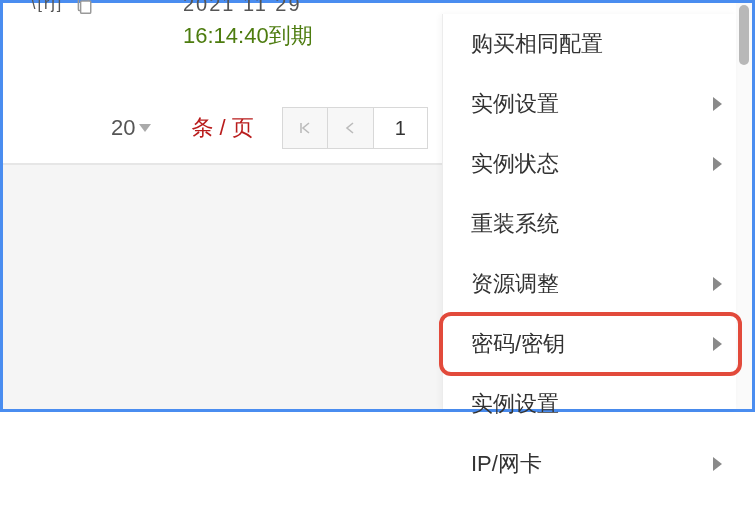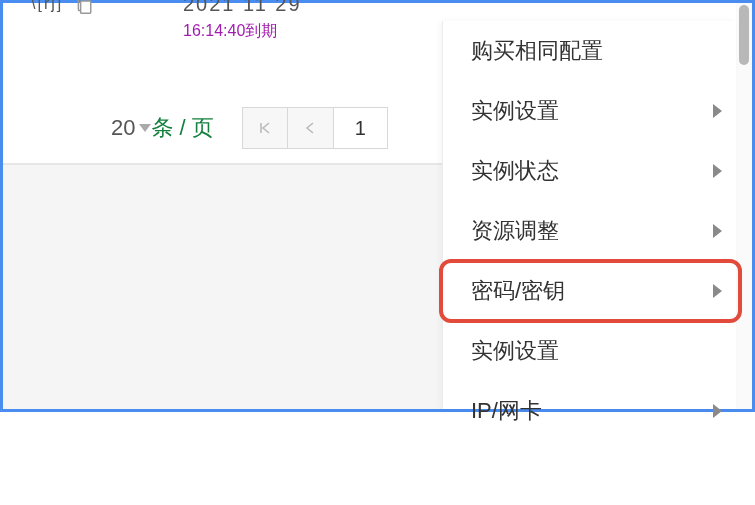--- a/index.html
+++ b/index.html
@@ -4,33 +4,33 @@
   <style>
     * { box-sizing: border-box; margin: 0; padding: 0; }
     html, body { width: 755px; height: 505px; font-family: -apple-system, "PingFang SC", "Microsoft YaHei", sans-serif; overflow: hidden; background: #fff; }
     .frame { position: relative; width: 755px; height: 412px; border: 3px solid #4a8df0; background: #fff; }
     .scrollbar-right { position: absolute; right: 0; top: 0; width: 16px; height: 100%; background: #fafafa; }
     .scrollbar-right .thumb { position: absolute; left: 3px; top: 2px; width: 10px; height: 60px; background: #b8b8b8; border-radius: 5px; }
     .row { position: absolute; left: 0; top: 0; right: 16px; height: 64px; display: flex; align-items: flex-start; padding-top: 0; }
     .row .partial-text { position: absolute; left: 28px; top: -8px; font-size: 16px; color: #555; letter-spacing: 2px; }
     .row .doc-icon { position: absolute; left: 72px; top: -6px; width: 18px; height: 18px; }
     .row .date1 { position: absolute; left: 180px; top: -10px; font-size: 20px; color: #555; letter-spacing: 2px; }
-    .row .date2 { position: absolute; left: 180px; top: 18px; font-size: 16px; color: #a21caf; }
+    .row .date2 { position: absolute; left: 180px; top: 18px; font-size: 22px; color: #4d7c0f; }
     .pager { position: absolute; left: 0; top: 96px; right: 16px; height: 58px; display: flex; align-items: center; background: #fff; }
     .pager .spacer { width: 108px; }
     .pager .pagesize { display: flex; align-items: center; gap: 0; font-size: 22px; color: #555; }
     .pager .chev { display: inline-block; width: 0; height: 0; border-left: 6px solid transparent; border-right: 6px solid transparent; border-top: 8px solid #aaa; margin-left: 4px; }
-    .pager .label-per-page { color: #15803d; }
+    .pager .label-per-page { color: #b91c1c; margin-left: 40px; }
     .pager .nav { display: flex; margin-left: 28px; }
     .pager .btn { width: 46px; height: 42px; border: 1px solid #d8d8d8; background: #f7f7f7; display: flex; align-items: center; justify-content: center; }
     .pager .btn + .btn { border-left: none; }
     .pager .page-input { width: 54px; height: 42px; border: 1px solid #d8d8d8; border-left: none; text-align: center; font-size: 20px; color: #333; background: #fff; outline: none; }
     .divider { position: absolute; left: 0; top: 160px; right: 16px; height: 2px; background: #e6e6e6; }
     .below { position: absolute; left: 0; top: 162px; right: 16px; bottom: 0; background: #f5f5f5; }
-    .menu { position: absolute; right: 16px; top: 18px; width: 294px; bottom: 0; background: #fff; border-left: 1px solid #ececec; box-shadow: -2px 0 6px rgba(0,0,0,0.04); }
+    .menu { position: absolute; right: 16px; top: 11px; width: 294px; bottom: 0; background: #fff; border-left: 1px solid #ececec; box-shadow: -2px 0 6px rgba(0,0,0,0.04); }
     .menu-item { position: relative; height: 60px; display: flex; align-items: center; padding: 0 28px; font-size: 22px; color: #333; cursor: pointer; }
     .menu-item .arrow { position: absolute; right: 14px; top: 50%; transform: translateY(-50%); width: 0; height: 0; border-top: 7px solid transparent; border-bottom: 7px solid transparent; border-left: 9px solid #8a8a8a; }
     .menu-item.highlight-wrap { padding: 0; }
     .highlight-box { position: absolute; left: -4px; right: -6px; top: -2px; bottom: -2px; border: 4px solid #e24a3b; border-radius: 12px; pointer-events: none; }
     .menu-item.highlight-wrap .inner { position: relative; width: 100%; height: 100%; display: flex; align-items: center; padding: 0 28px; }
     svg { display: block; }
   </style>
 </head>
 <body>
 
@@ -83,20 +83,23 @@
     </div>
     <div class="menu-item">
       <span>实例设置</span>
       <span class="arrow"></span>
     </div>
     <div class="menu-item">
       <span>实例状态</span>
       <span class="arrow"></span>
     </div>
     <div class="menu-item">
+      <span>重装系统</span>
+    </div>
+    <div class="menu-item">
       <span>资源调整</span>
       <span class="arrow"></span>
     </div>
     <div class="menu-item highlight-wrap">
       <div class="inner">
         <span>密码/密钥</span>
         <span class="arrow"></span>
       </div>
       <div class="highlight-box"></div>
     </div>

